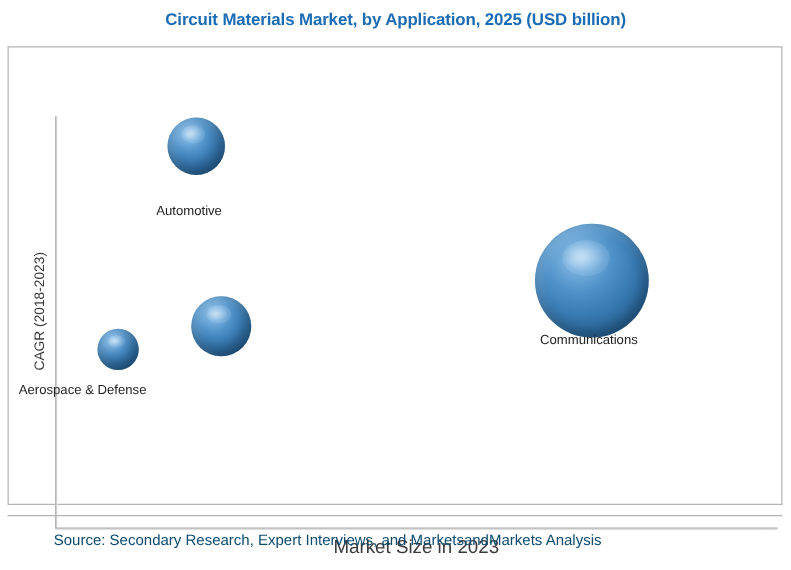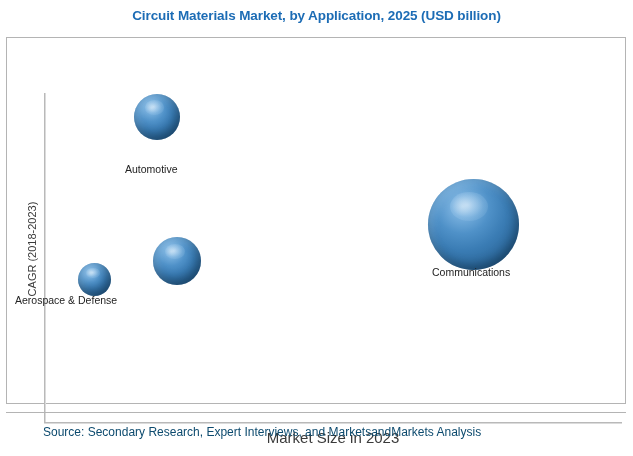--- a/index.html
+++ b/index.html
@@ -166,21 +166,21 @@
     </div>
     <div class="bubble-label" style="left:118px; top:113px;margin-top:12px;">Automotive</div>
 
     <div class="bubble" style="left:146px; top:199px; width:48px; height:48px;">
       <div class="bubble-sheen"></div>
     </div>
 
     <div class="bubble" style="left:71px; top:225px; width:33px; height:33px;">
       <div class="bubble-sheen"></div>
     </div>
-    <div class="bubble-label" style="left:8px; top:256px;">Aerospace &amp; Defense</div>
+    <div class="bubble-label" style="left:8px; top:268px;">Aerospace &amp; Defense</div>
 
     <div class="bubble" style="left:421px; top:141px; width:91px; height:91px;">
       <div class="bubble-sheen"></div>
     </div>
     <div class="bubble-label" style="left:425px; top:228px;">Communications</div>
 
   </div>
 
   <div class="footer-divider"></div>
 

